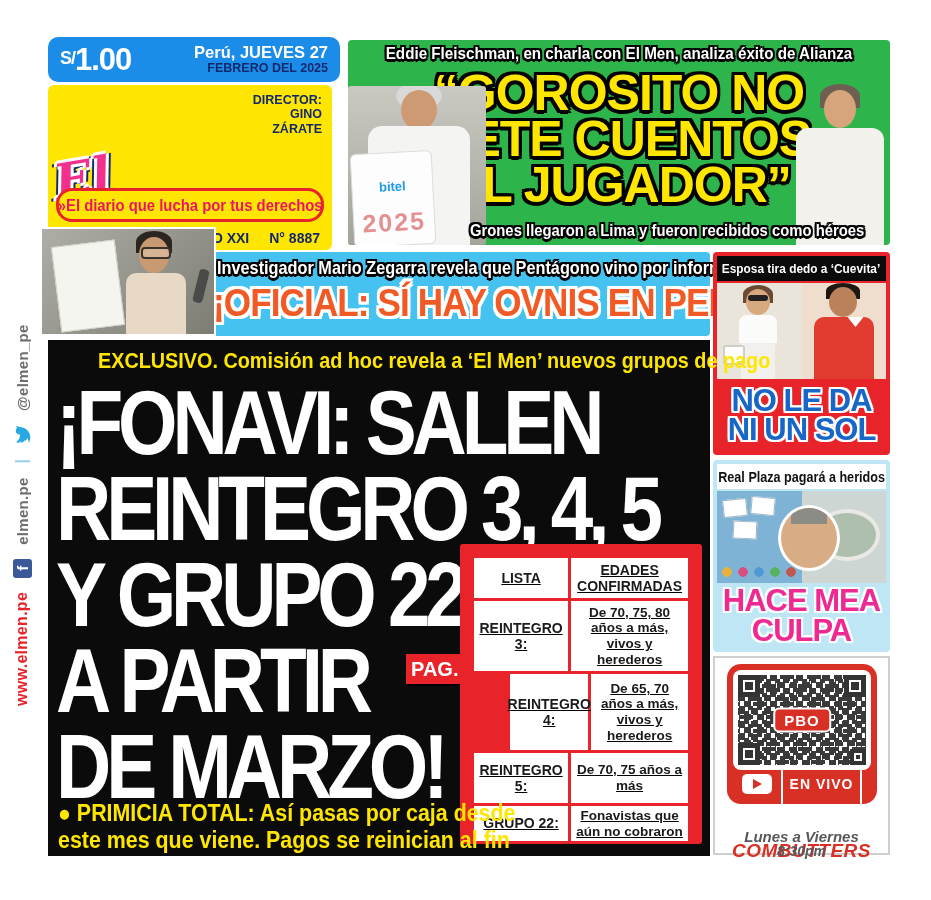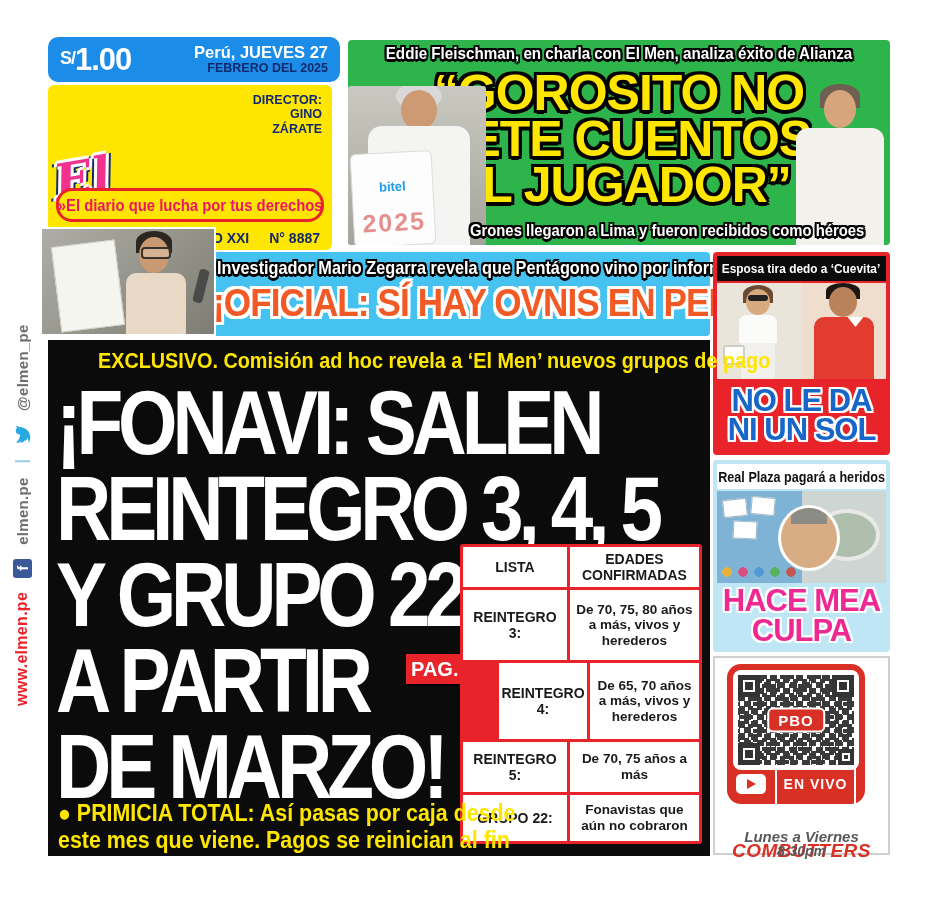--- a/index.html
+++ b/index.html
@@ -135,21 +135,21 @@
   .rp-right{width:50%;background:#cdd6d2;position:relative;}
   .rp-oval{position:absolute;left:12px;top:18px;width:58px;height:44px;background:#aebfae;border-radius:50%;border:4px solid #e8e8e4;}
   .rp-circle{position:absolute;left:61px;top:14px;width:56px;height:60px;border-radius:50%;border:3px solid #fff;
              background:#d8ad85;overflow:hidden;z-index:3;}
   .rp-chair{position:absolute;left:10px;top:-2px;width:36px;height:18px;background:#8c8c86;border-radius:50% 50% 0 0;}
   .rp-headline{flex:1;display:flex;flex-direction:column;align-items:center;justify-content:center;
                color:#ee2a92;font-weight:900;font-size:31px;line-height:30px;letter-spacing:-1px;}
 
   
   #box-promo{left:713px;top:656px;width:177px;height:199px;background:#fff;border:2px solid #cfcfcf;box-sizing:border-box;}
-  .qr-card{position:absolute;left:12px;top:6px;width:138px;background:#d93025;border-radius:14px;padding:6px;box-sizing:border-box;}
+  .qr-card{position:absolute;left:12px;top:6px;width:150px;background:#d93025;border-radius:14px;padding:6px;box-sizing:border-box;}
   .qr-inner{position:relative;height:100px;background:#fff;border-radius:8px;overflow:hidden;}
   .qr-pattern{position:absolute;inset:5px;
       background:repeating-conic-gradient(#3a3a3a 0% 25%,transparent 0% 50%) 0 0/13px 13px,
                  repeating-conic-gradient(#3a3a3a 0% 25%,transparent 0% 50%) 6px 4px/9px 9px,#fff;}
   .finder{position:absolute;width:22px;height:22px;border:5px solid #333;background:#fff;box-sizing:border-box;}
   .finder span{position:absolute;inset:2px;background:#333;display:block;}
   .f-tl{left:5px;top:5px;} .f-tr{right:5px;top:5px;} .f-bl{left:5px;bottom:5px;} .f-br{right:5px;bottom:5px;width:16px;height:16px;border-width:4px;}
   .qr-label{position:absolute;left:50%;top:50%;transform:translate(-50%,-50%);background:#d93025;color:#fff;
             font-weight:900;font-size:15px;letter-spacing:1px;padding:2px 9px;border-radius:6px;border:2px solid #fff;}
   .live-strip{height:28px;display:flex;align-items:center;justify-content:center;gap:9px;}
@@ -168,21 +168,21 @@
   .m-line{color:#fff;font-weight:900;font-size:90px;line-height:86px;letter-spacing:-6px;white-space:nowrap;
           transform:scaleX(.85);transform-origin:0 50%;}
   .pag-box{position:absolute;left:358px;top:314px;width:92px;height:30px;background:#e8232a;
            display:flex;align-items:center;justify-content:center;color:#fff;font-weight:900;font-size:20px;
            box-shadow:2px 2px 0 #000;}
   .m-footer{position:absolute;left:10px;color:#ffe600;font-weight:900;font-size:23px;white-space:nowrap;}
   .mf1{top:460px;} .mf2{top:487px;}
 
   
   .fonavi-table{position:absolute;right:8px;top:204px;width:242px;height:300px;background:#e8232a;border-radius:3px;
-                padding:3px;box-sizing:border-box;display:flex;flex-direction:column;gap:3px;}
+                padding:14px;box-sizing:border-box;display:flex;flex-direction:column;gap:3px;text-decoration:underline;}
   .t-row{display:flex;gap:3px;}
   .t-head{flex:0 0 40px;} .rh1{flex:0 0 70px;} .rh2{flex:0 0 76px;margin-left:36px;} .rh3{flex:0 0 50px;} .rh4{flex:1;}
   .t-cell{background:#fff;display:flex;align-items:center;justify-content:center;text-align:center;
           color:#1a1a1a;padding:2px 3px;box-sizing:border-box;line-height:1.15;}
   .t-c1{width:44%;font-weight:900;font-size:14px;}
   .t-c2{flex:1;font-weight:bold;font-size:13.5px;}
   .t-head .t-cell{font-weight:900;font-size:14px;}
 </style>
 </head>
 <body>

